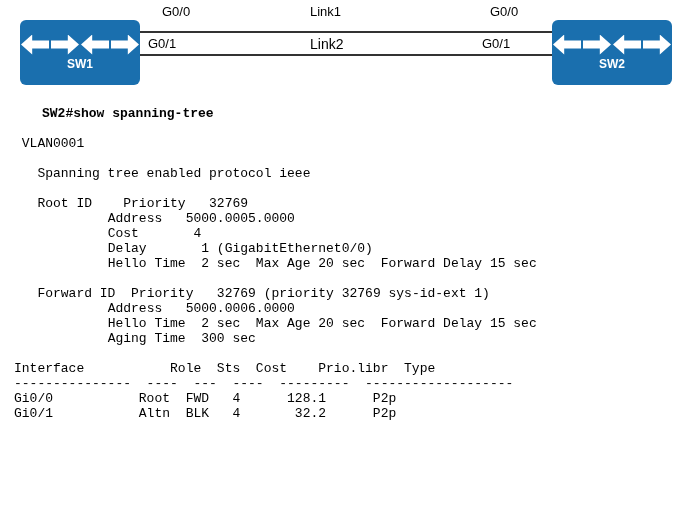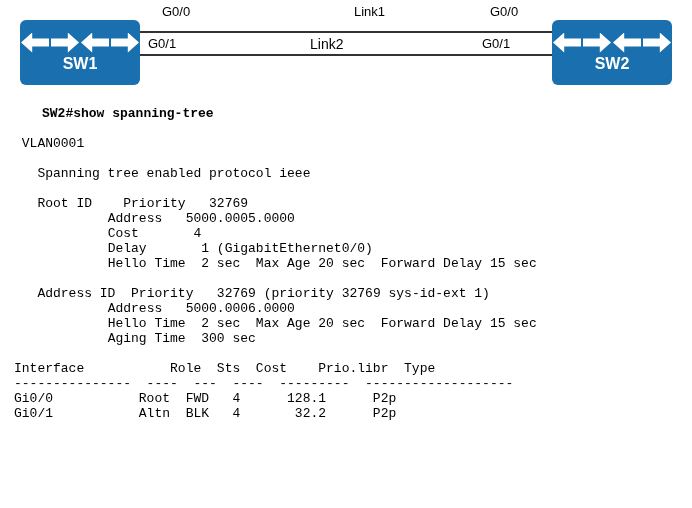--- a/index.html
+++ b/index.html
@@ -15,21 +15,21 @@
     
     .topology {
       position: relative;
       width: 599px;
       height: 100px;
       background: #ffffff;
     }
 
     
     .label-g00-sw1 { position: absolute; top: 4px; left: 162px; font-family: Arial, sans-serif; font-size: 13px; }
-    .label-link1   { position: absolute; top: 4px; left: 310px; font-family: Arial, sans-serif; font-size: 13px; margin-left: 44px; }
+    .label-link1   { position: absolute; top: 4px; left: 310px; font-family: Arial, sans-serif; font-size: 13px; }
     .label-g00-sw2 { position: absolute; top: 4px; left: 490px; font-family: Arial, sans-serif; font-size: 13px; }
 
     
     .switch {
       position: absolute;
       top: 20px;
       width: 120px;
       height: 65px;
       background: #1a6fae;
       border-radius: 6px;
@@ -56,21 +56,21 @@
       width: 28px;
       height: 20px;
       background: white;
       clip-path: polygon(100% 30%, 40% 30%, 40% 0%, 0% 50%, 40% 100%, 40% 70%, 100% 70%);
     }
 
     .switch-label {
       color: white;
       font-family: Arial, sans-serif;
       font-weight: bold;
-      font-size: 16px;
+      font-size: 12px;
     }
 
     
     .line-top {
       position: absolute;
       top: 31px;
       left: 140px;
       width: 412px;
       height: 2px;
       background: #333;
@@ -146,21 +146,21 @@
  <span>VLAN0001</span>
 
    <span>Spanning tree enabled protocol ieee</span>
 
    <span>Root ID</span>    <span>Priority</span>   <span>32769</span>
             <span>Address</span>   <span>5000.0005.0000</span>
             <span>Cost</span>       <span>4</span>
             <span>Delay</span>       <span>1 (GigabitEthernet0/0)</span>
             <span>Hello Time</span>  <span>2 sec  Max Age 20 sec  Forward Delay 15 sec</span>
 
-   <span>Address ID</span>  <span>Priority</span>   <span>32769 (priority 32769 sys-id-ext 1)</span>
+   <span>Forward ID</span>  <span>Priority</span>   <span>32769 (priority 32769 sys-id-ext 1)</span>
             <span>Address</span>   <span>5000.0006.0000</span>
             <span>Hello Time</span>  <span>2 sec  Max Age 20 sec  Forward Delay 15 sec</span>
             <span>Aging Time</span>  <span>300 sec</span>
 
 <span>Interface           Role  Sts  Cost    Prio.libr  Type</span>
 <span>---------------  ----  ---  ----  ---------  -------------------</span></pre>
 
   <div style="font-family:Liberation Mono, monospace;font-size:13px;padding-left:0;">
     <div style="white-space:pre;">Gi0/0           Root  FWD   4      128.1      P2p</div>
     <div style="white-space:pre;">Gi0/1           Altn  BLK   4       32.2      P2p</div>

